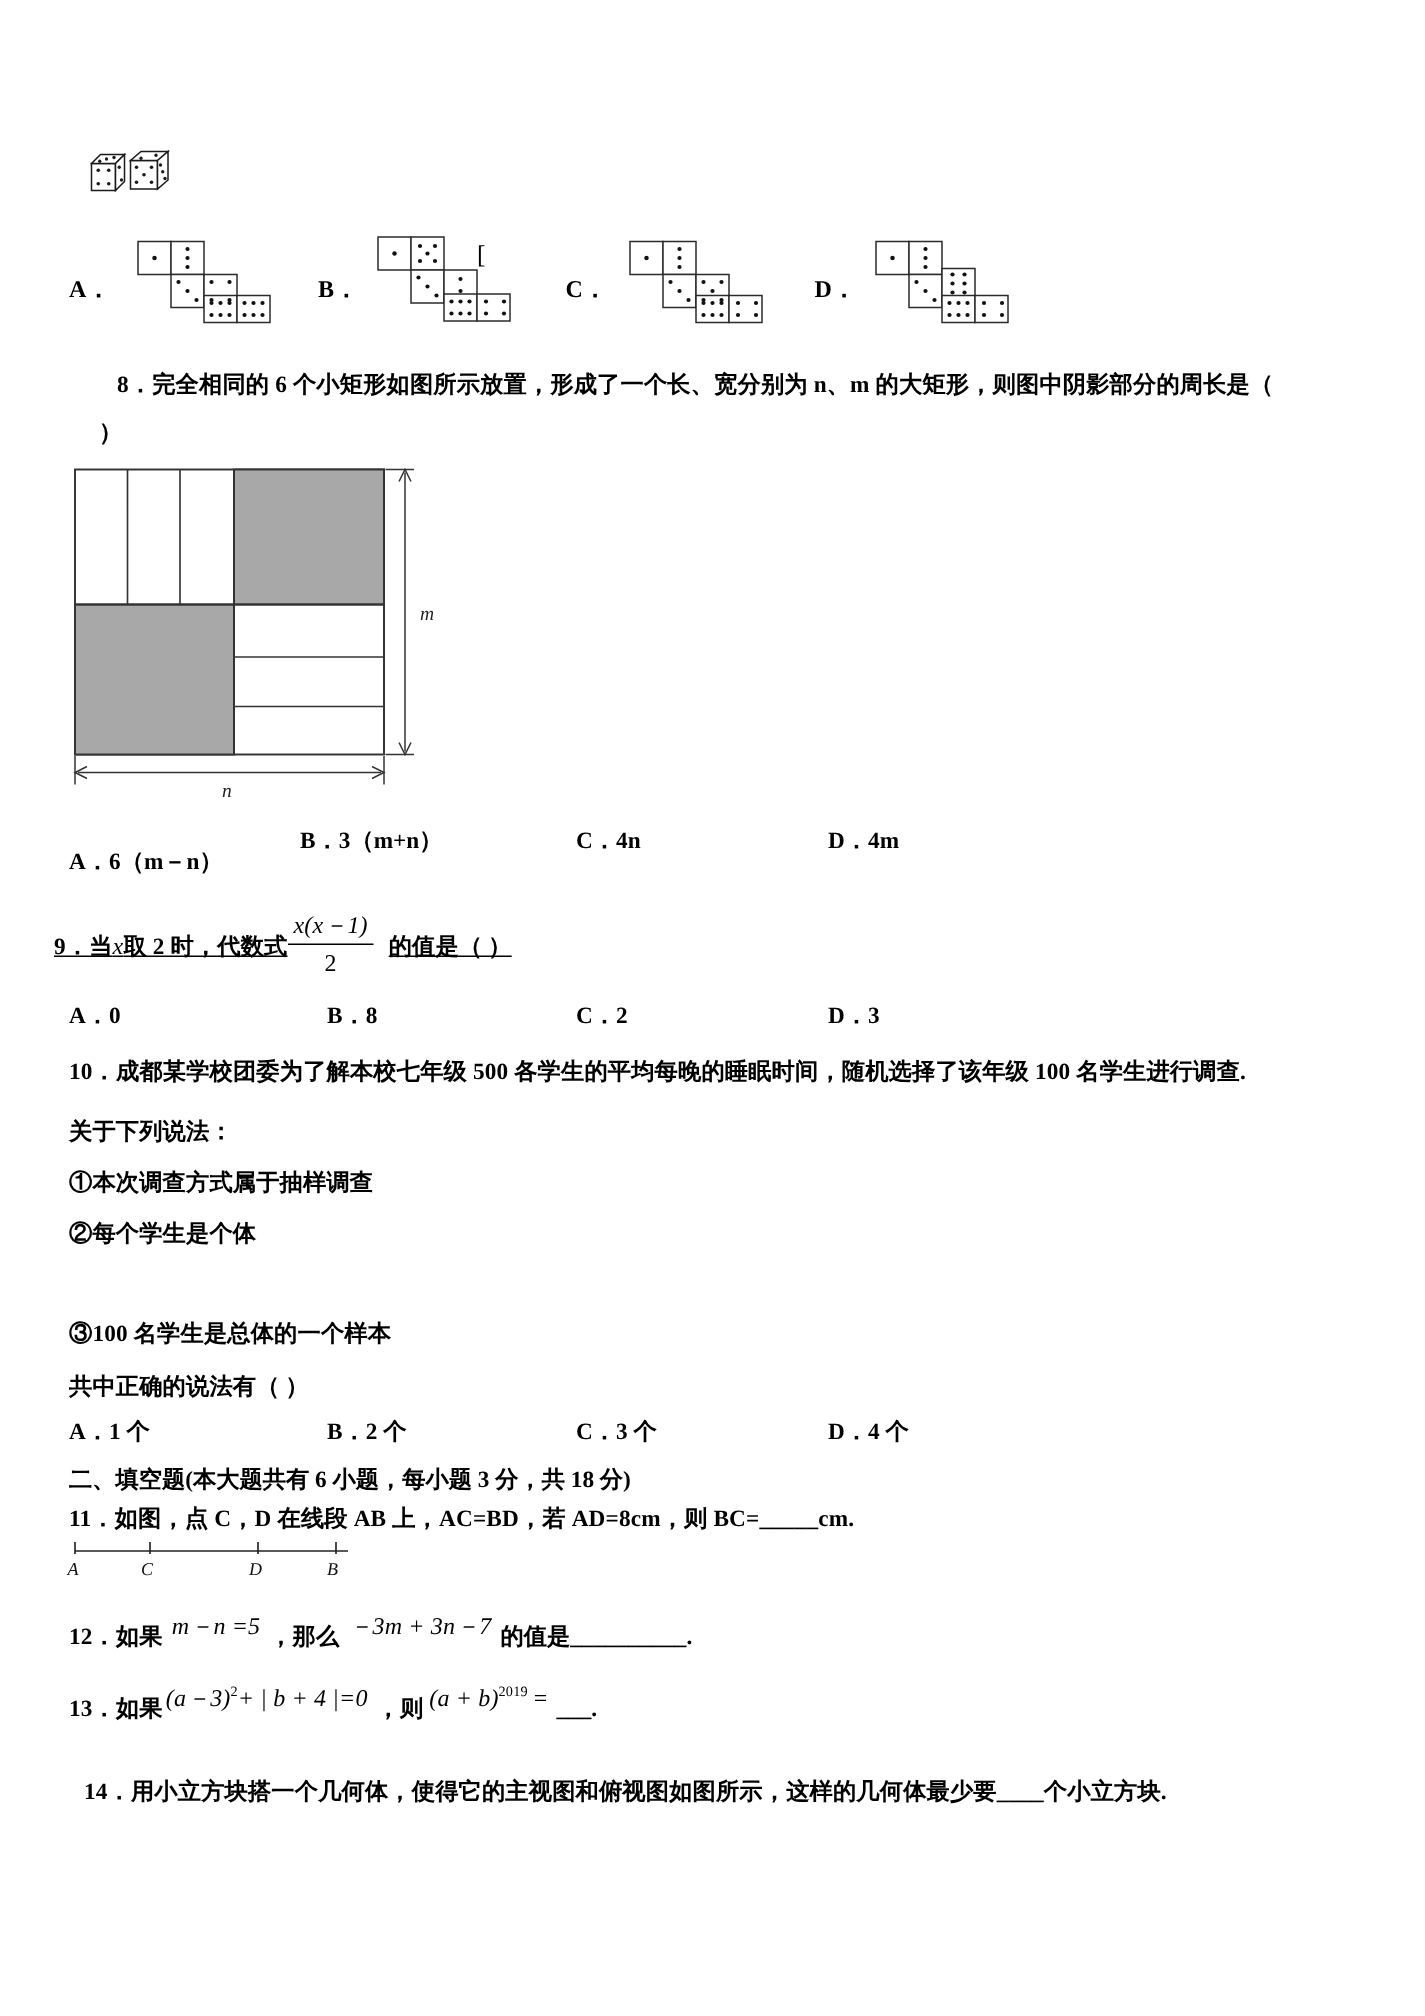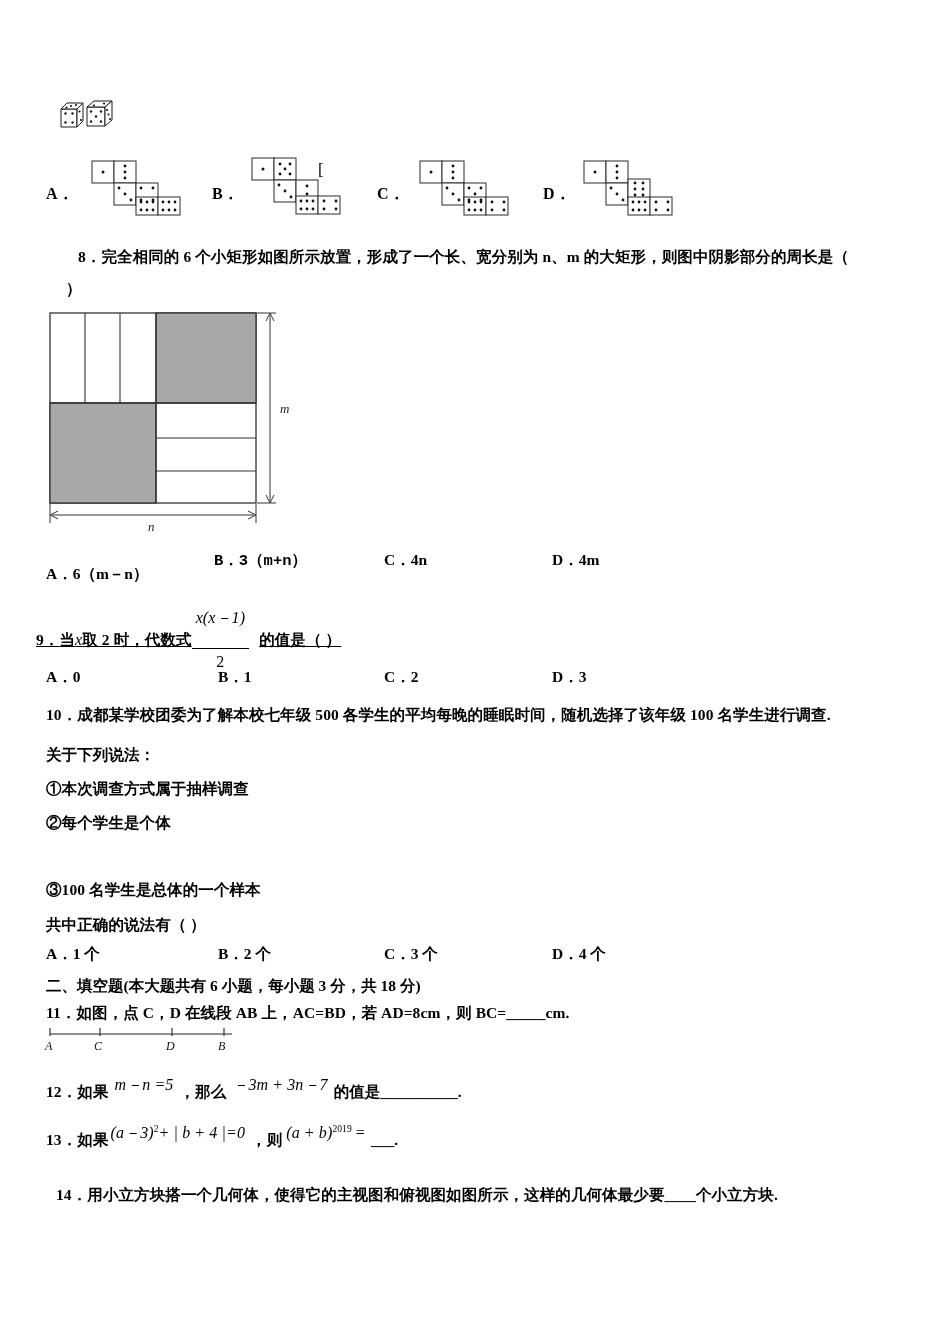--- a/index.html
+++ b/index.html
@@ -99,21 +99,21 @@
   .frac {
     display: inline-block;
     vertical-align: middle;
     text-align: center;
     position: relative;
     top: -2px;
     font-weight: normal;
   }
   .frac .num {
     display: block;
-    padding: 0 4px 19px 4px;
+    padding: 0 4px 0 4px;
     border-bottom: 1.1px solid #000;
     font-size: 16px;
   }
   .frac .den {
     display: block;
     padding: 1px 4px 0 4px;
     font-size: 16px;
   }
   sup.sm { font-size: 9.5px; vertical-align: super; font-weight: normal; }
   .raise { position: relative; top: -7px; text-align: center; }
@@ -367,32 +367,32 @@
         <line x1="14" y1="201" x2="14" y2="220"></line>
         <line x1="220" y1="201" x2="220" y2="220"></line>
       </g>
       <text x="244" y="110" font-family="Liberation Serif, serif" font-style="italic" font-size="13" fill="#222">m</text>
       <text x="112" y="228" font-family="Liberation Serif, serif" font-style="italic" font-size="13" fill="#222">n</text>
     </svg>
   </div>
 
   <div class="opt-row" style="top:550px;">
     <span class="opt" style="left:0px;margin-top:14px;">A．6（m－n）</span>
-    <span class="opt" style="left:168px;font-family:Liberation Mono, monospace;">B．3（m+n）</span>
+    <span class="opt" style="left:154px;">B．3（m+n）</span>
     <span class="opt" style="left:338px;">C．4n</span>
     <span class="opt" style="left:506px;">D．4m</span>
   </div>
 
   <div class="blk q-text" style="left:36px; top:608px;text-decoration:underline;">
     <span>9．</span><span>当</span><span class="mathi">x</span><span>取 2 时，代数式</span><span class="frac"><span class="num mathi">x(x－1)</span><span class="den mathn">2</span></span><span style="padding-left:10px;">的值是（    ）</span>
   </div>
 
   <div class="opt-row" style="top:667px;">
     <span class="opt" style="left:0px;">A．0</span>
-    <span class="opt" style="left:172px;">B．1</span>
+    <span class="opt" style="left:172px;">B．8</span>
     <span class="opt" style="left:338px;">C．2</span>
     <span class="opt" style="left:506px;">D．3</span>
   </div>
 
   <div class="blk q-text" style="left:46px; top:704px;">
     <span>10．</span><span>成都某学校团委为了解本校七年级 500 各学生的平均每晚的睡眠时间，随机选择了该年级 100 名学生进行调查.</span>
   </div>
   <div class="blk q-text" style="left:46px; top:744px;">关于下列说法：</div>
   <div class="blk q-text" style="left:46px; top:778px;">①本次调查方式属于抽样调查</div>
   <div class="blk q-text" style="left:46px; top:812px;">②每个学生是个体</div>

